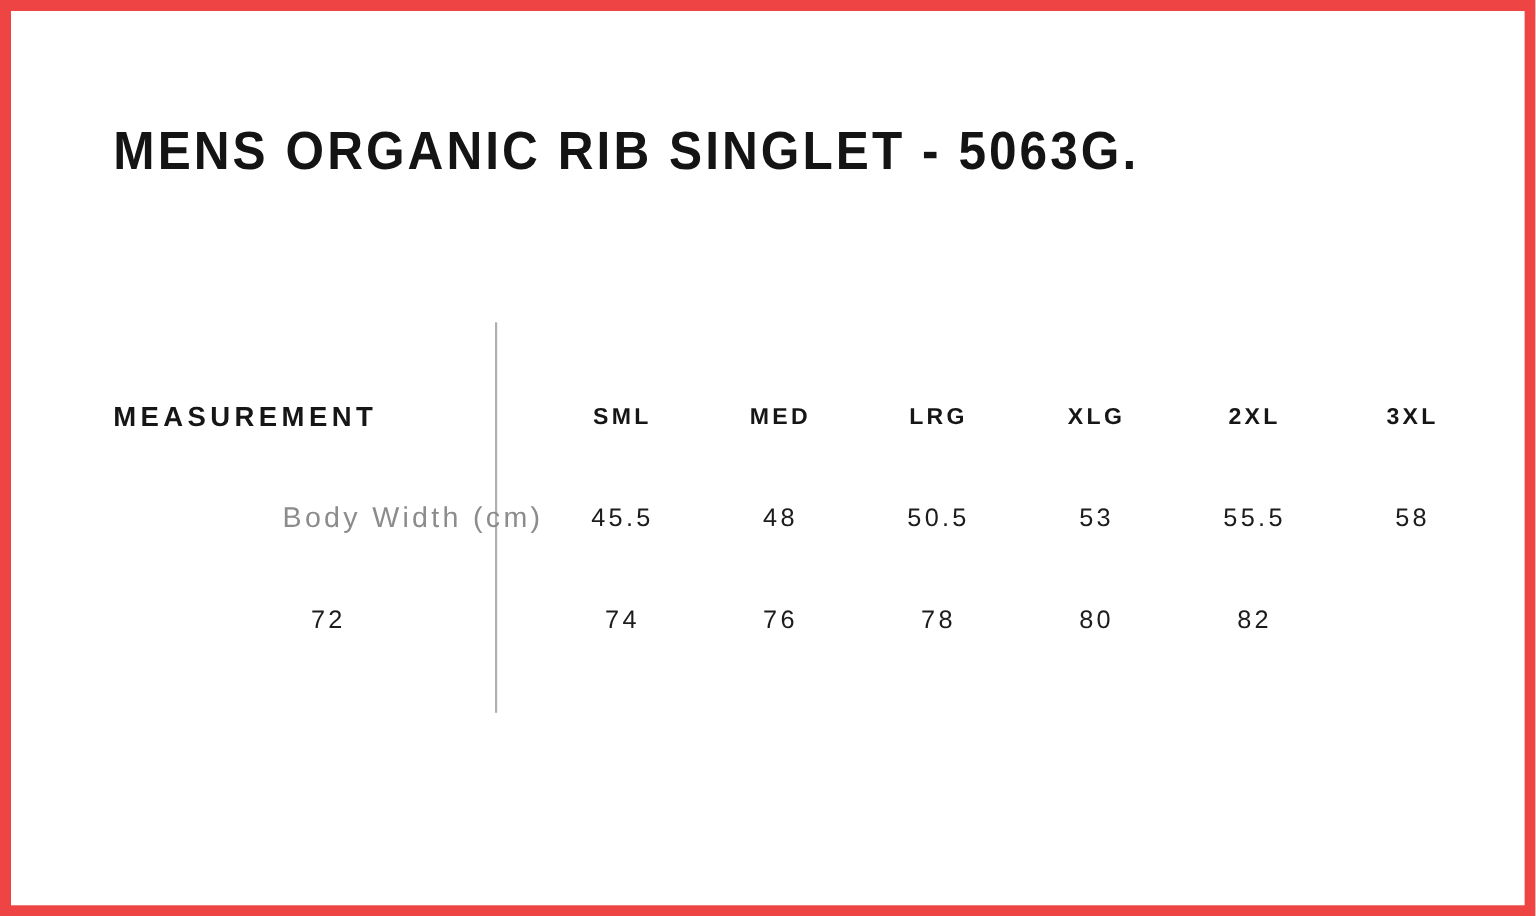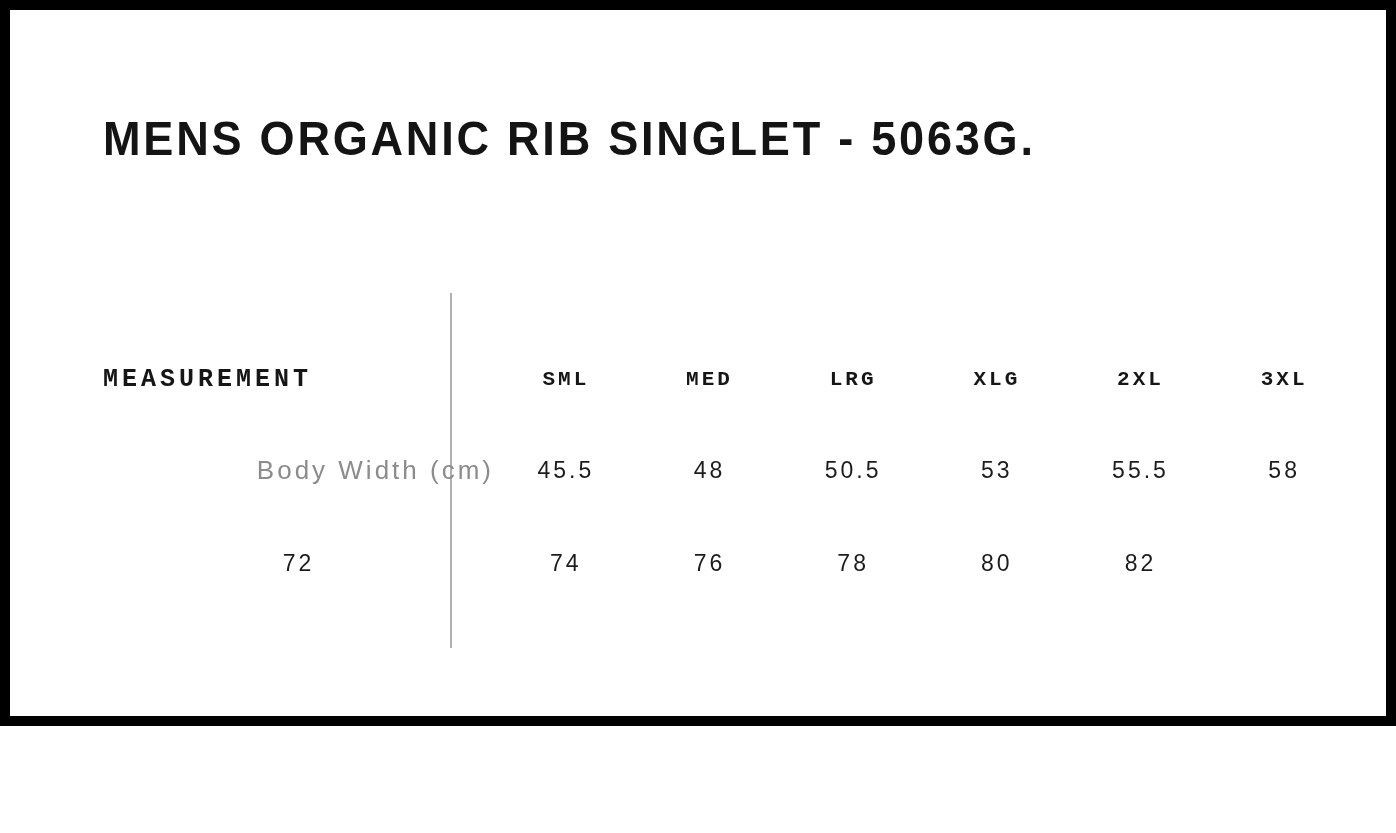--- a/index.html
+++ b/index.html
@@ -3,23 +3,23 @@
 <meta charset="utf-8">
 <style>
   html, body {
     margin: 0;
     padding: 0;
     background: #ffffff;
   }
   .page {
     position: relative;
     width: 1396px;
-    height: 726px;
+    height: 833px;
     box-sizing: border-box;
-    border: 10px solid #000000;
+    border: 10px solid #ef4444;
     background: #ffffff;
     font-family: "Liberation Sans", sans-serif;
     overflow: hidden;
   }
   .product-title {
     position: absolute;
     left: 93px;
     top: 104px;
     font-size: 49px;
     font-weight: bold;
@@ -47,21 +47,21 @@
   }
   .chart-row {
     position: absolute;
     left: 0;
     width: 1253px;
     height: 42px;
     display: grid;
     grid-template-columns: 391px repeat(6, 1fr);
     align-items: center;
   }
-  .chart-row.header-row { top: 65px; font-family: Liberation Mono, monospace; }
+  .chart-row.header-row { top: 65px; }
   .chart-row.data-row-1 { top: 156px; }
   .chart-row.data-row-2 { top: 249px; }
   .measurement-header {
     font-size: 25px;
     font-weight: bold;
     letter-spacing: 4px;
     color: #161616;
     text-align: left;
     white-space: nowrap;
   }

